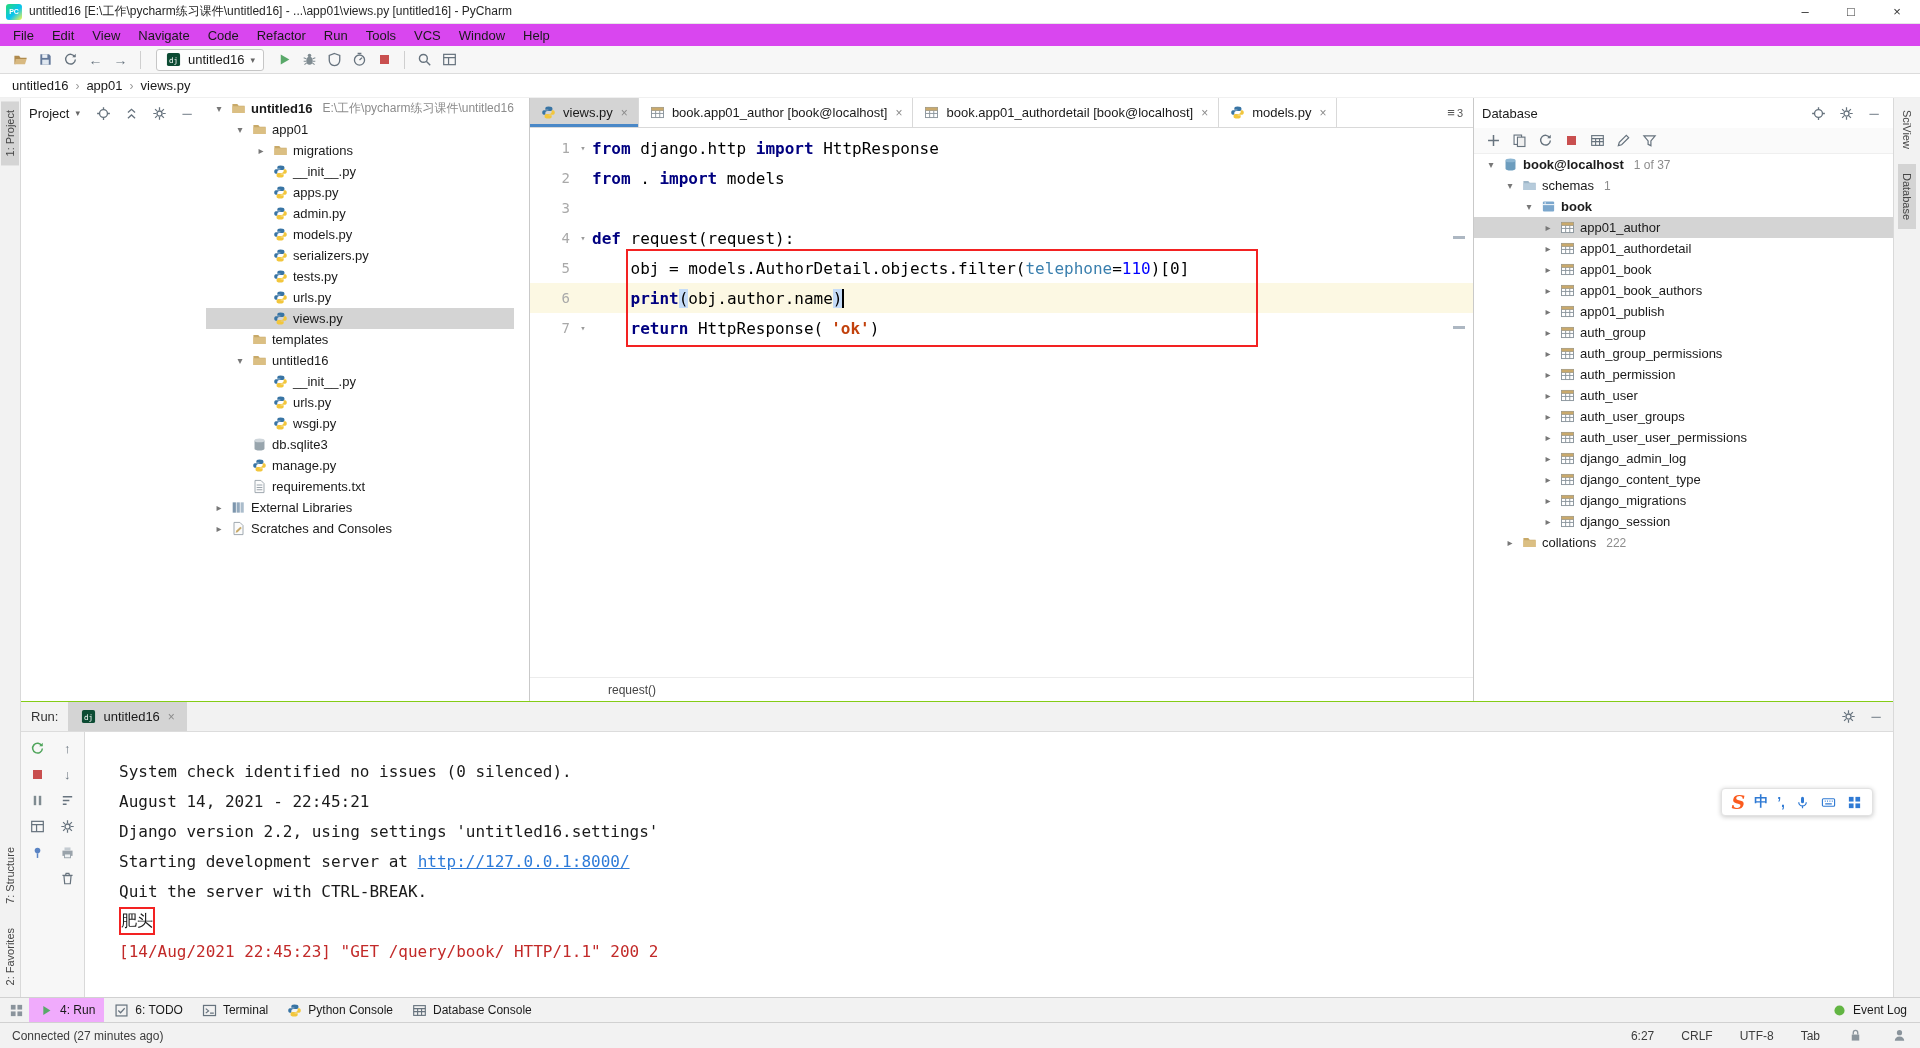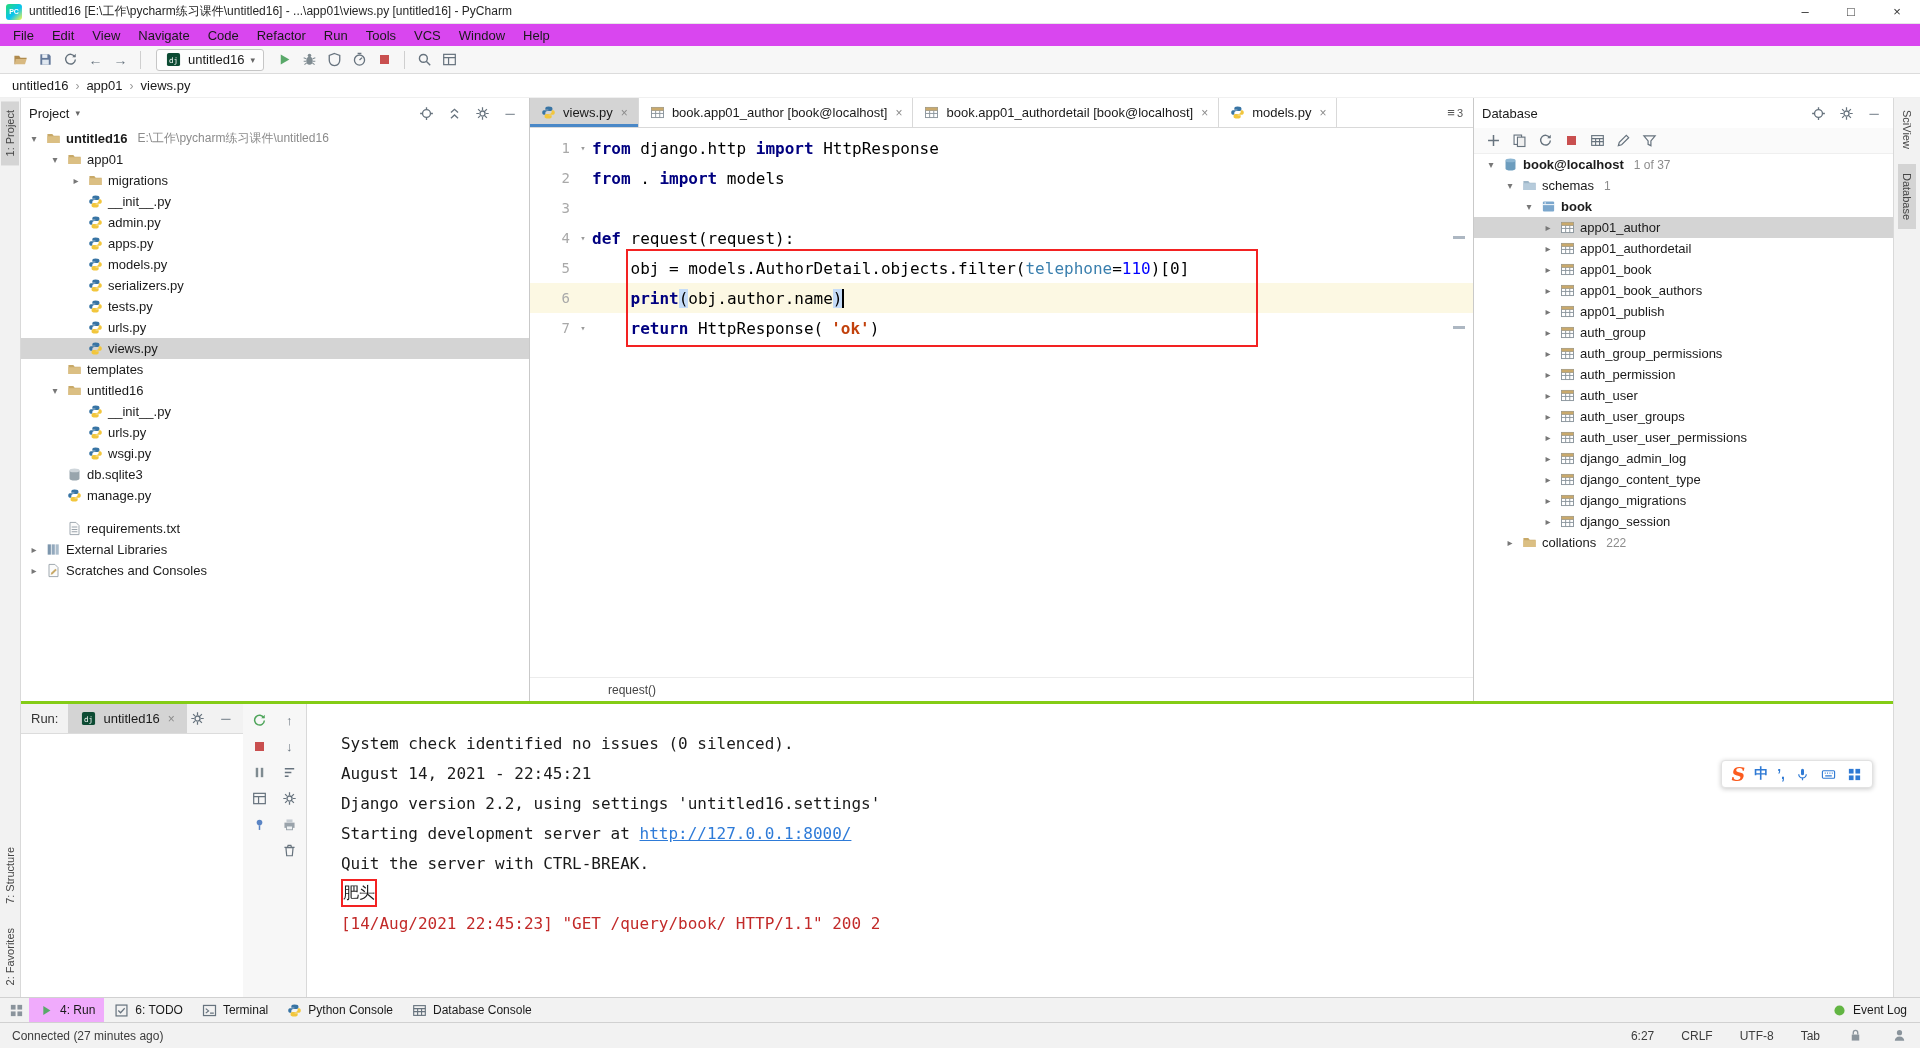--- a/index.html
+++ b/index.html
@@ -38,21 +38,21 @@
   .stripe{background:#f2f2f2;display:flex;flex-direction:column;align-items:center;flex:none;}
   .stripe.left{width:21px;border-right:1px solid #d9d9d9;}
   .stripe.right{width:27px;border-left:1px solid #d9d9d9;}
   .stripe-item{writing-mode:vertical-rl;font-size:11px;color:#454545;padding:9px 3px;margin:3px 0;white-space:nowrap;}
   .stripe-item.flip{transform:rotate(180deg);}
   .stripe-item.active{background:#d4d4d4;}
   .center{flex:1;display:flex;flex-direction:column;min-width:0;}
   .main-row{height:603px;display:flex;min-height:0;flex:none;}
 
   
-  .project-panel{width:509px;flex:none;border-right:1px solid #c9c9c9;display:flex;flex-direction:column;background:#fff;overflow:hidden;}
+  .project-panel{width:509px;flex:none;border-right:1px solid #c9c9c9;display:flex;flex-direction:row;background:#fff;overflow:hidden;}
   .db-panel{width:420px;flex:none;border-left:1px solid #c9c9c9;display:flex;flex-direction:column;background:#fff;overflow:hidden;}
   .panel-head{height:30px;display:flex;align-items:center;gap:6px;padding:0 8px;flex:none;}
   .ph-label{font-size:13px;}
   .chev-sm{font-size:9px;color:#666;}
   .hic{width:22px;height:22px;display:inline-flex;align-items:center;justify-content:center;}
   .trow{height:21px;display:flex;align-items:center;gap:4px;white-space:nowrap;font-size:13px;}
   .trow.sel{background:#d4d4d4;}
   .chev{width:14px;flex:none;text-align:center;color:#777;font-size:10px;}
   .tlabel.b{font-weight:bold;}
   .textra{color:#8c8c8c;margin-left:6px;font-size:12px;}
@@ -77,21 +77,21 @@
   .tk-str{color:#c2410c;font-weight:bold;margin-left:8px;}
   .tk-num{color:#0000ff;}
   .tk-arg{color:#3a7fae;}
   .tk-match{background:#c5dcf8;}
   .caret{display:inline-block;width:0;border-left:2px solid #000;height:19px;vertical-align:text-bottom;}
   .redbox{position:absolute;left:96px;top:121px;width:632px;height:98px;border:2px solid #f32222;pointer-events:none;}
   .emark{position:absolute;right:8px;width:12px;height:3px;background:#adb7c2;}
   .ed-crumb{height:24px;border-top:1px solid #ececec;display:flex;align-items:center;padding-left:78px;font-size:12px;color:#444;flex:none;background:#fff;}
 
   
-  .run-panel{height:296px;flex:none;border-top:3px solid #84cc16;display:flex;flex-direction:row;background:#fff;}
+  .run-panel{height:296px;flex:none;border-top:1px solid #84cc16;display:flex;flex-direction:column;background:#fff;}
   .run-head{height:30px;background:#f2f2f2;border-bottom:1px solid #dcdcdc;display:flex;align-items:stretch;flex:none;}
   .run-label{display:flex;align-items:center;padding:0 10px;font-size:13px;color:#333;}
   .run-tab{display:flex;align-items:center;gap:6px;padding:0 12px;background:#d4d4d4;font-size:13px;}
   .run-head .hic{align-self:center;margin-right:6px;}
   .run-body{flex:1;display:flex;min-height:0;}
   .run-tools{width:64px;flex:none;background:#f7f7f7;border-right:1px solid #d9d9d9;display:flex;padding:8px 4px;gap:4px;}
   .rt-col{flex:1;display:flex;flex-direction:column;gap:9px;align-items:center;}
   .console{flex:1;position:relative;background:#fff;padding:24px 0 0 34px;font-family:"DejaVu Sans Mono",monospace;font-size:16px;overflow:hidden;}
   .cline{height:30px;display:flex;align-items:center;white-space:pre;}
   .cline.err{color:#c22a29;}
@@ -302,31 +302,31 @@
                 <span class="tlabel">__init__.py</span>
               </div>
               <div class="trow" style="padding-left: 48px;">
                 <span class="chev"></span>
                 <span class="ic">
                   <svg width="15" height="15" viewBox="0 0 16 16" xmlns="http://www.w3.org/2000/svg">
                     <path d="M8 1.5c-2.6 0-3.4.9-3.4 2.3V5h3.3v.6H3.1C1.8 5.6 1.3 6.8 1.3 8s.5 2.4 1.8 2.4h1.5V8.7c0-1.3 1-2.3 2.3-2.3h3.3c1.2 0 2-.8 2-2V3.8c0-1.4-.9-2.3-4.2-2.3z" fill="#3874a4"></path>
                     <path d="M8 14.5c2.6 0 3.4-.9 3.4-2.3V11H8.1v-.6h4.8c1.3 0 1.8-1.2 1.8-2.4s-.5-2.4-1.8-2.4h-1.5v1.7c0 1.3-1 2.3-2.3 2.3H5.8c-1.2 0-2 .8-2 2v.6c0 1.4.9 2.3 4.2 2.3z" fill="#f2c63c"></path>
                   </svg>
                 </span>
+                <span class="tlabel">apps.py</span>
+              </div>
+              <div class="trow" style="padding-left: 48px;">
+                <span class="chev"></span>
+                <span class="ic">
+                  <svg width="15" height="15" viewBox="0 0 16 16" xmlns="http://www.w3.org/2000/svg">
+                    <path d="M8 1.5c-2.6 0-3.4.9-3.4 2.3V5h3.3v.6H3.1C1.8 5.6 1.3 6.8 1.3 8s.5 2.4 1.8 2.4h1.5V8.7c0-1.3 1-2.3 2.3-2.3h3.3c1.2 0 2-.8 2-2V3.8c0-1.4-.9-2.3-4.2-2.3z" fill="#3874a4"></path>
+                    <path d="M8 14.5c2.6 0 3.4-.9 3.4-2.3V11H8.1v-.6h4.8c1.3 0 1.8-1.2 1.8-2.4s-.5-2.4-1.8-2.4h-1.5v1.7c0 1.3-1 2.3-2.3 2.3H5.8c-1.2 0-2 .8-2 2v.6c0 1.4.9 2.3 4.2 2.3z" fill="#f2c63c"></path>
+                  </svg>
+                </span>
                 <span class="tlabel">admin.py</span>
-              </div>
-              <div class="trow" style="padding-left: 48px;">
-                <span class="chev"></span>
-                <span class="ic">
-                  <svg width="15" height="15" viewBox="0 0 16 16" xmlns="http://www.w3.org/2000/svg">
-                    <path d="M8 1.5c-2.6 0-3.4.9-3.4 2.3V5h3.3v.6H3.1C1.8 5.6 1.3 6.8 1.3 8s.5 2.4 1.8 2.4h1.5V8.7c0-1.3 1-2.3 2.3-2.3h3.3c1.2 0 2-.8 2-2V3.8c0-1.4-.9-2.3-4.2-2.3z" fill="#3874a4"></path>
-                    <path d="M8 14.5c2.6 0 3.4-.9 3.4-2.3V11H8.1v-.6h4.8c1.3 0 1.8-1.2 1.8-2.4s-.5-2.4-1.8-2.4h-1.5v1.7c0 1.3-1 2.3-2.3 2.3H5.8c-1.2 0-2 .8-2 2v.6c0 1.4.9 2.3 4.2 2.3z" fill="#f2c63c"></path>
-                  </svg>
-                </span>
-                <span class="tlabel">apps.py</span>
               </div>
               <div class="trow" style="padding-left: 48px;">
                 <span class="chev"></span>
                 <span class="ic">
                   <svg width="15" height="15" viewBox="0 0 16 16" xmlns="http://www.w3.org/2000/svg">
                     <path d="M8 1.5c-2.6 0-3.4.9-3.4 2.3V5h3.3v.6H3.1C1.8 5.6 1.3 6.8 1.3 8s.5 2.4 1.8 2.4h1.5V8.7c0-1.3 1-2.3 2.3-2.3h3.3c1.2 0 2-.8 2-2V3.8c0-1.4-.9-2.3-4.2-2.3z" fill="#3874a4"></path>
                     <path d="M8 14.5c2.6 0 3.4-.9 3.4-2.3V11H8.1v-.6h4.8c1.3 0 1.8-1.2 1.8-2.4s-.5-2.4-1.8-2.4h-1.5v1.7c0 1.3-1 2.3-2.3 2.3H5.8c-1.2 0-2 .8-2 2v.6c0 1.4.9 2.3 4.2 2.3z" fill="#f2c63c"></path>
                   </svg>
                 </span>
                 <span class="tlabel">models.py</span>
@@ -434,21 +434,21 @@
               <div class="trow" style="padding-left: 27px;">
                 <span class="chev"></span>
                 <span class="ic">
                   <svg width="15" height="15" viewBox="0 0 16 16" xmlns="http://www.w3.org/2000/svg">
                     <path d="M8 1.5c-2.6 0-3.4.9-3.4 2.3V5h3.3v.6H3.1C1.8 5.6 1.3 6.8 1.3 8s.5 2.4 1.8 2.4h1.5V8.7c0-1.3 1-2.3 2.3-2.3h3.3c1.2 0 2-.8 2-2V3.8c0-1.4-.9-2.3-4.2-2.3z" fill="#3874a4"></path>
                     <path d="M8 14.5c2.6 0 3.4-.9 3.4-2.3V11H8.1v-.6h4.8c1.3 0 1.8-1.2 1.8-2.4s-.5-2.4-1.8-2.4h-1.5v1.7c0 1.3-1 2.3-2.3 2.3H5.8c-1.2 0-2 .8-2 2v.6c0 1.4.9 2.3 4.2 2.3z" fill="#f2c63c"></path>
                   </svg>
                 </span>
                 <span class="tlabel">manage.py</span>
               </div>
-              <div class="trow" style="padding-left: 27px; margin-top: 12px;">
+              <div class="trow" style="padding-left: 27px;">
                 <span class="chev"></span>
                 <span class="ic">
                   <svg width="15" height="15" viewBox="0 0 16 16" xmlns="http://www.w3.org/2000/svg">
                     <path d="M3.2 1.5h6.3l3.3 3.3v9.7H3.2z" fill="#fbfbfb" stroke="#9aa3ab"></path>
                     <path d="M5 6.5h6M5 9h6M5 11.5h6" stroke="#9aa3ab" stroke-width="1.1"></path>
                   </svg>
                 </span>
                 <span class="tlabel">requirements.txt</span>
               </div>
               <div class="trow" style="padding-left: 6px;">

